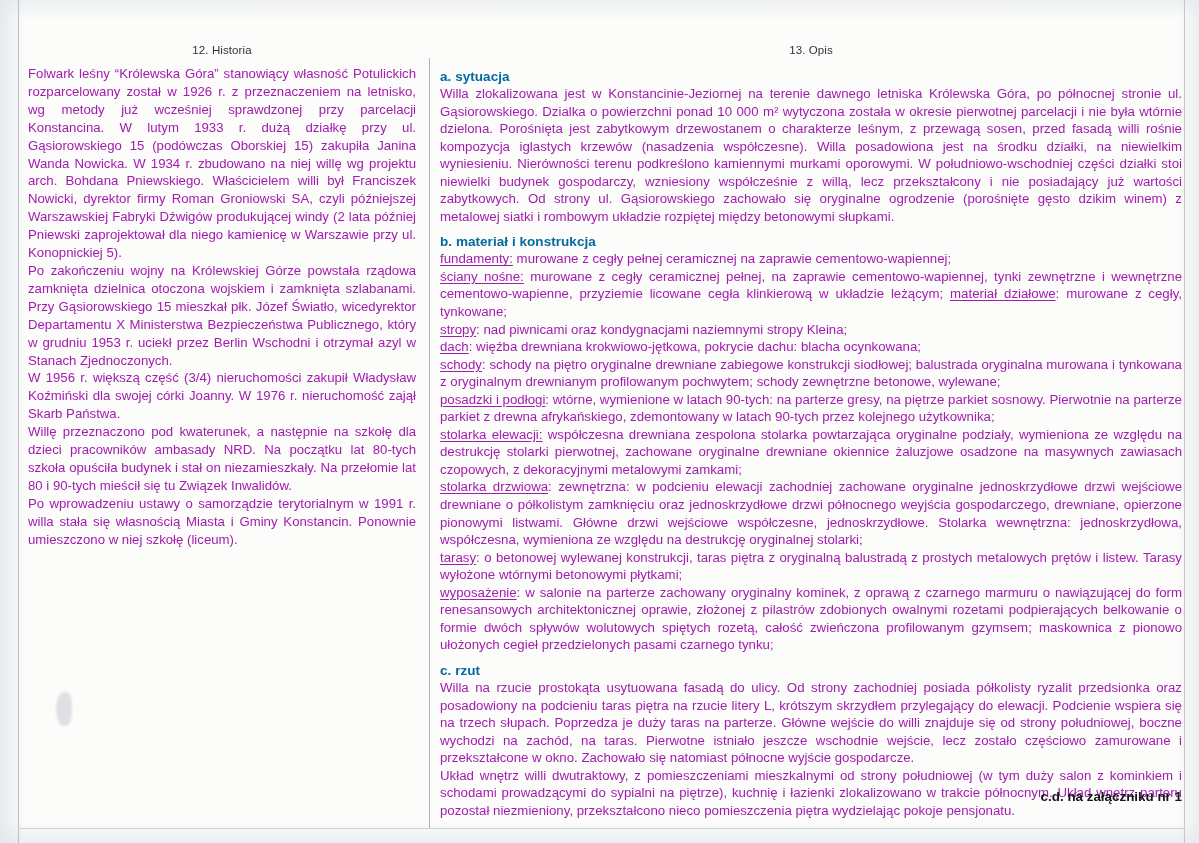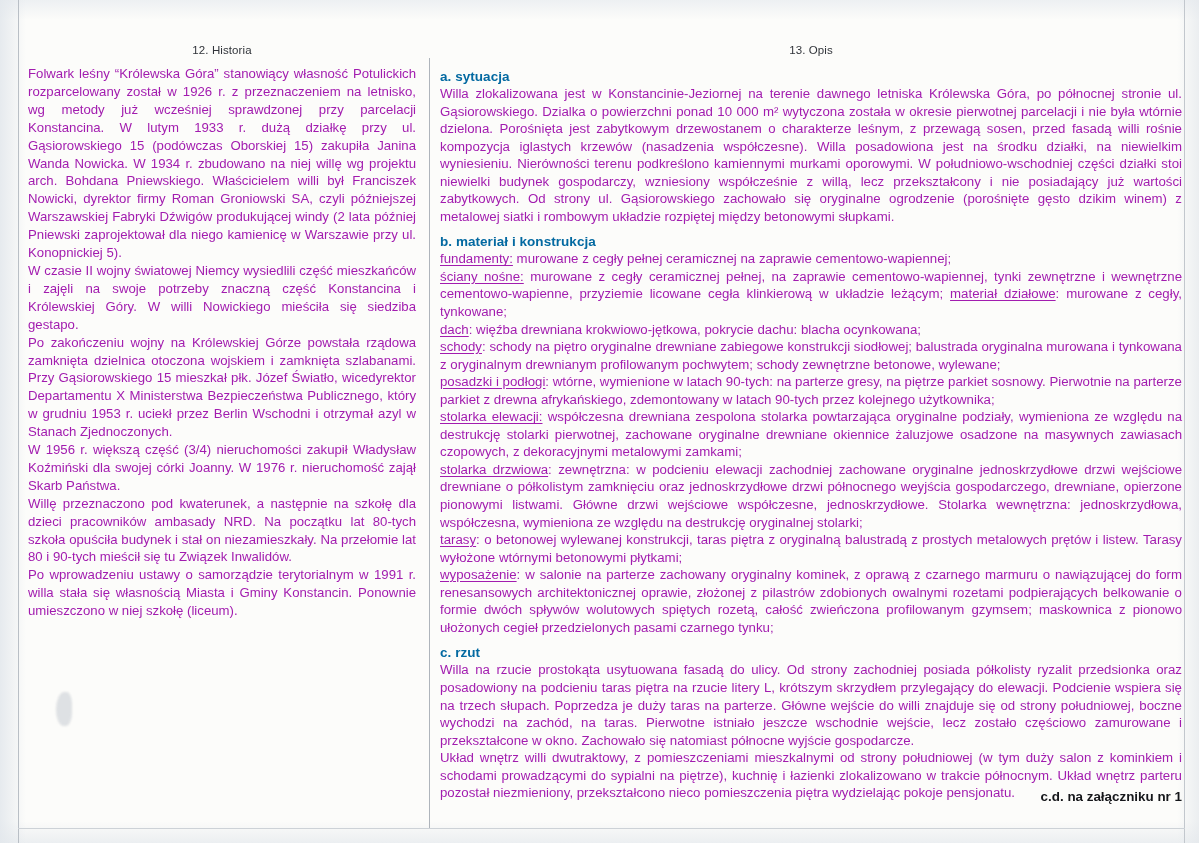--- a/index.html
+++ b/index.html
@@ -146,36 +146,36 @@
 <div class="frame-bottom"></div>
 <div class="divider-vertical"></div>
 <div class="smudge"></div>
 
 <div class="columns">
 
   <div class="col col-left">
     <div class="field-label">12. Historia</div>
     <div id="left-paras">
         <p class="para">Folwark leśny “Królewska Góra” stanowiący własność Potulickich rozparcelowany został w 1926 r. z przeznaczeniem na letnisko, wg metody już wcześniej sprawdzonej przy parcelacji Konstancina. W lutym 1933 r. dużą działkę przy ul. Gąsiorowskiego 15 (podówczas Oborskiej 15) zakupiła Janina Wanda Nowicka. W 1934 r. zbudowano na niej willę wg projektu arch. Bohdana Pniewskiego. Właścicielem willi był Franciszek Nowicki, dyrektor firmy Roman Groniowski SA, czyli późniejszej Warszawskiej Fabryki Dźwigów produkującej windy (2 lata później Pniewski zaprojektował dla niego kamienicę w Warszawie przy ul. Konopnickiej 5).</p>
-        <p class="para">W czasie II wojny światowej Niemcy wysiedlili część mieszkańców i zajęli na swoje potrzeby znaczną część Konstancina i Królewskiej Góry. W willi Nowickiego mieściła się siedziba gestapo.</p>
         <p class="para">Po zakończeniu wojny na Królewskiej Górze powstała rządowa zamknięta dzielnica otoczona wojskiem i zamknięta szlabanami. Przy Gąsiorowskiego 15 mieszkał płk. Józef Światło, wicedyrektor Departamentu X Ministerstwa Bezpieczeństwa Publicznego, który w grudniu 1953 r. uciekł przez Berlin Wschodni i otrzymał azyl w Stanach Zjednoczonych.</p>
         <p class="para">W 1956 r. większą część (3/4) nieruchomości zakupił Władysław Koźmiński dla swojej córki Joanny. W 1976 r. nieruchomość zajął Skarb Państwa.</p>
         <p class="para">Willę przeznaczono pod kwaterunek, a następnie na szkołę dla dzieci pracowników ambasady NRD. Na początku lat 80-tych szkoła opuściła budynek i stał on niezamieszkały. Na przełomie lat 80 i 90-tych mieścił się tu Związek Inwalidów.</p>
         <p class="para">Po wprowadzeniu ustawy o samorządzie terytorialnym w 1991 r. willa stała się własnością Miasta i Gminy Konstancin. Ponownie umieszczono w niej szkołę (liceum).</p>
       </div>
   </div>
 
   <div class="col col-right">
     <div class="field-label">13. Opis</div>
     <div id="right-sections">
         <div class="section-head first">a. sytuacja</div>
         <p class="para">Willa zlokalizowana jest w Konstancinie-Jeziornej na terenie dawnego letniska Królewska Góra, po północnej stronie ul. Gąsiorowskiego. Dzialka o powierzchni ponad 10 000 m² wytyczona została w okresie pierwotnej parcelacji i nie była wtórnie dzielona. Porośnięta jest zabytkowym drzewostanem o charakterze leśnym, z przewagą sosen, przed fasadą willi rośnie kompozycja iglastych krzewów (nasadzenia współczesne). Willa posadowiona jest na środku działki, na niewielkim wyniesieniu. Nierówności terenu podkreślono kamiennymi murkami oporowymi. W południowo-wschodniej części działki stoi niewielki budynek gospodarczy, wzniesiony współcześnie z willą, lecz przekształcony i nie posiadający już wartości zabytkowych. Od strony ul. Gąsiorowskiego zachowało się oryginalne ogrodzenie (porośnięte gęsto dzikim winem) z metalowej siatki i rombowym układzie rozpiętej między betonowymi słupkami.</p>
         <div class="section-head">b. materiał i konstrukcja</div>
         <p class="para"><span class="term">fundamenty:</span> murowane z cegły pełnej ceramicznej na zaprawie cementowo-wapiennej;</p>
         <p class="para"><span class="term">ściany nośne:</span> murowane z cegły ceramicznej pełnej, na zaprawie cementowo-wapiennej, tynki zewnętrzne i wewnętrzne cementowo-wapienne, przyziemie licowane cegła klinkierową w układzie leżącym; <span class="term">materiał działowe</span>: murowane z cegły, tynkowane;</p>
+        <p class="para"><span class="term">stropy</span>: nad piwnicami oraz kondygnacjami naziemnymi stropy Kleina;</p>
         <p class="para"><span class="term">dach</span>: więźba drewniana krokwiowo-jętkowa, pokrycie dachu: blacha ocynkowana;</p>
         <p class="para"><span class="term">schody</span>: schody na piętro oryginalne drewniane zabiegowe konstrukcji siodłowej; balustrada oryginalna murowana i tynkowana z oryginalnym drewnianym profilowanym pochwytem; schody zewnętrzne betonowe, wylewane;</p>
         <p class="para"><span class="term">posadzki i podłogi</span>: wtórne, wymienione w latach 90-tych: na parterze gresy, na piętrze parkiet sosnowy. Pierwotnie na parterze parkiet z drewna afrykańskiego, zdemontowany w latach 90-tych przez kolejnego użytkownika;</p>
         <p class="para"><span class="term">stolarka elewacji:</span> współczesna drewniana zespolona stolarka powtarzająca oryginalne podziały, wymieniona ze względu na destrukcję stolarki pierwotnej, zachowane oryginalne drewniane okiennice żaluzjowe osadzone na masywnych zawiasach czopowych, z dekoracyjnymi metalowymi zamkami;</p>
         <p class="para"><span class="term">stolarka drzwiowa</span>: zewnętrzna: w podcieniu elewacji zachodniej zachowane oryginalne jednoskrzydłowe drzwi wejściowe drewniane o półkolistym zamknięciu oraz jednoskrzydłowe drzwi północnego weyjścia gospodarczego, drewniane, opierzone pionowymi listwami. Główne drzwi wejściowe współczesne, jednoskrzydłowe. Stolarka wewnętrzna: jednoskrzydłowa, współczesna, wymieniona ze względu na destrukcję oryginalnej stolarki;</p>
         <p class="para"><span class="term">tarasy</span>: o betonowej wylewanej konstrukcji, taras piętra z oryginalną balustradą z prostych metalowych prętów i listew. Tarasy wyłożone wtórnymi betonowymi płytkami;</p>
         <p class="para"><span class="term">wyposażenie</span>: w salonie na parterze zachowany oryginalny kominek, z oprawą z czarnego marmuru o nawiązującej do form renesansowych architektonicznej oprawie, złożonej z pilastrów zdobionych owalnymi rozetami podpierających belkowanie o formie dwóch spływów wolutowych spiętych rozetą, całość zwieńczona profilowanym gzymsem; maskownica z pionowo ułożonych cegieł przedzielonych pasami czarnego tynku;</p>
         <div class="section-head">c. rzut</div>
         <p class="para">Willa na rzucie prostokąta usytuowana fasadą do ulicy. Od strony zachodniej posiada półkolisty ryzalit przedsionka oraz posadowiony na podcieniu taras piętra na rzucie litery L, krótszym skrzydłem przylegający do elewacji. Podcienie wspiera się na trzech słupach. Poprzedza je duży taras na parterze. Główne wejście do willi znajduje się od strony południowej, boczne wychodzi na zachód, na taras. Pierwotne istniało jeszcze wschodnie wejście, lecz zostało częściowo zamurowane i przekształcone w okno. Zachowało się natomiast północne wyjście gospodarcze.</p>
         <p class="para">Układ wnętrz willi dwutraktowy, z pomieszczeniami mieszkalnymi od strony południowej (w tym duży salon z kominkiem i schodami prowadzącymi do sypialni na piętrze), kuchnię i łazienki zlokalizowano w trakcie północnym. Układ wnętrz parteru pozostał niezmieniony, przekształcono nieco pomieszczenia piętra wydzielając pokoje pensjonatu.</p>

